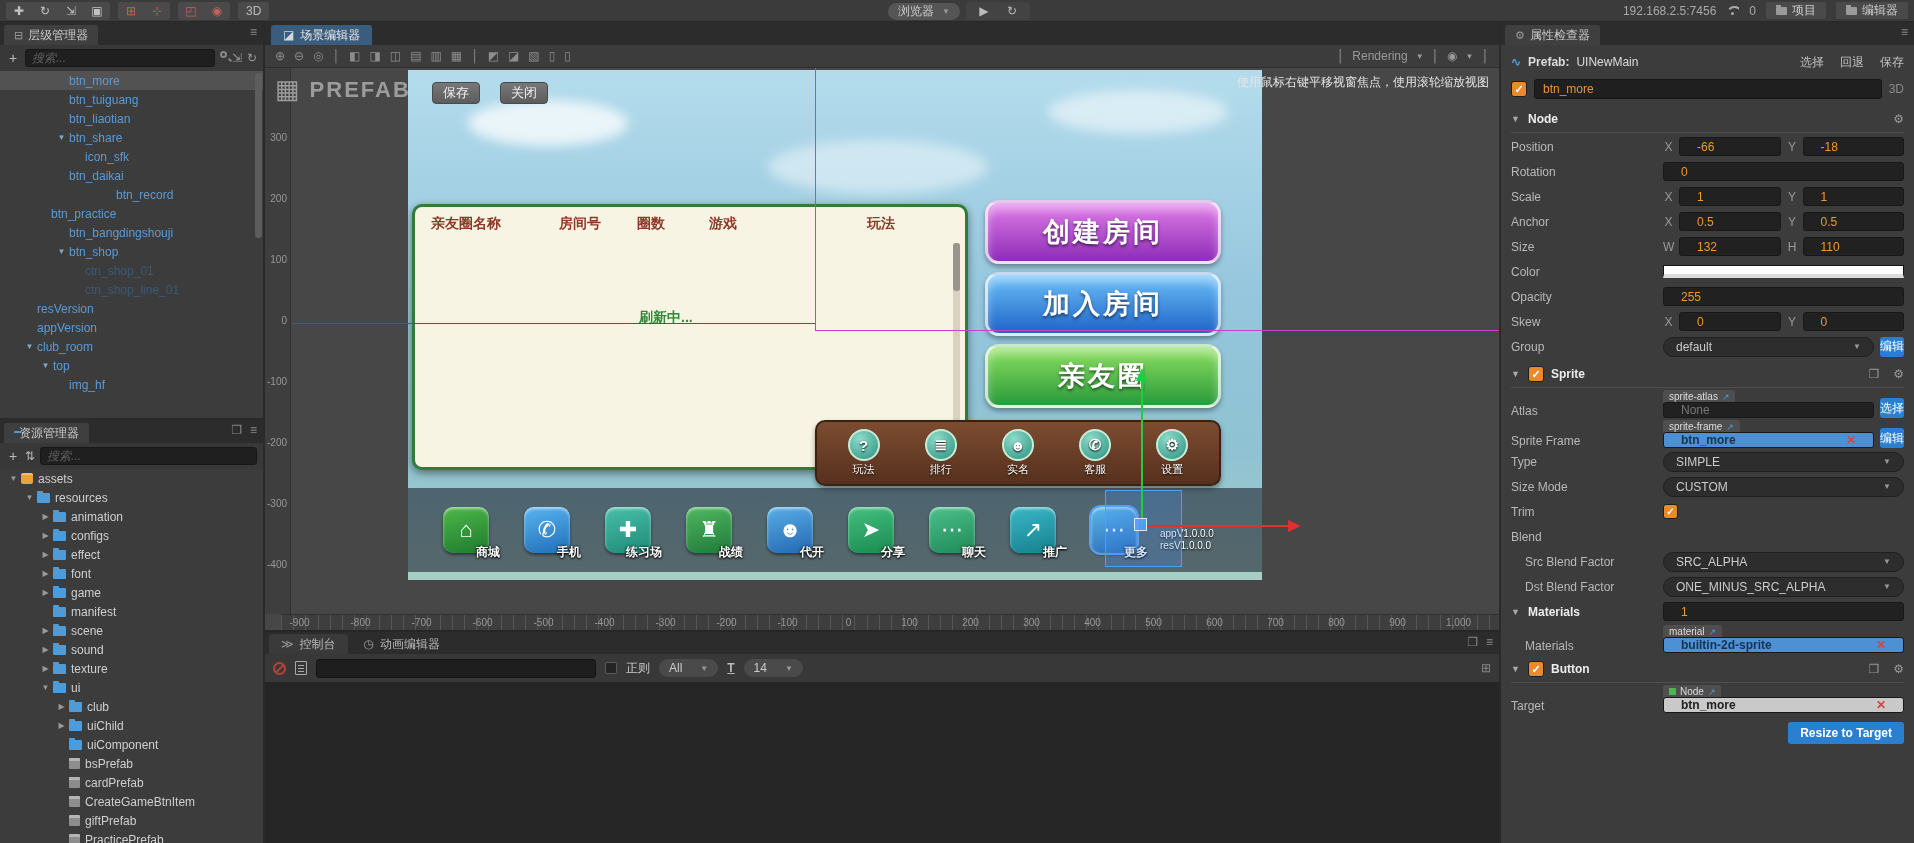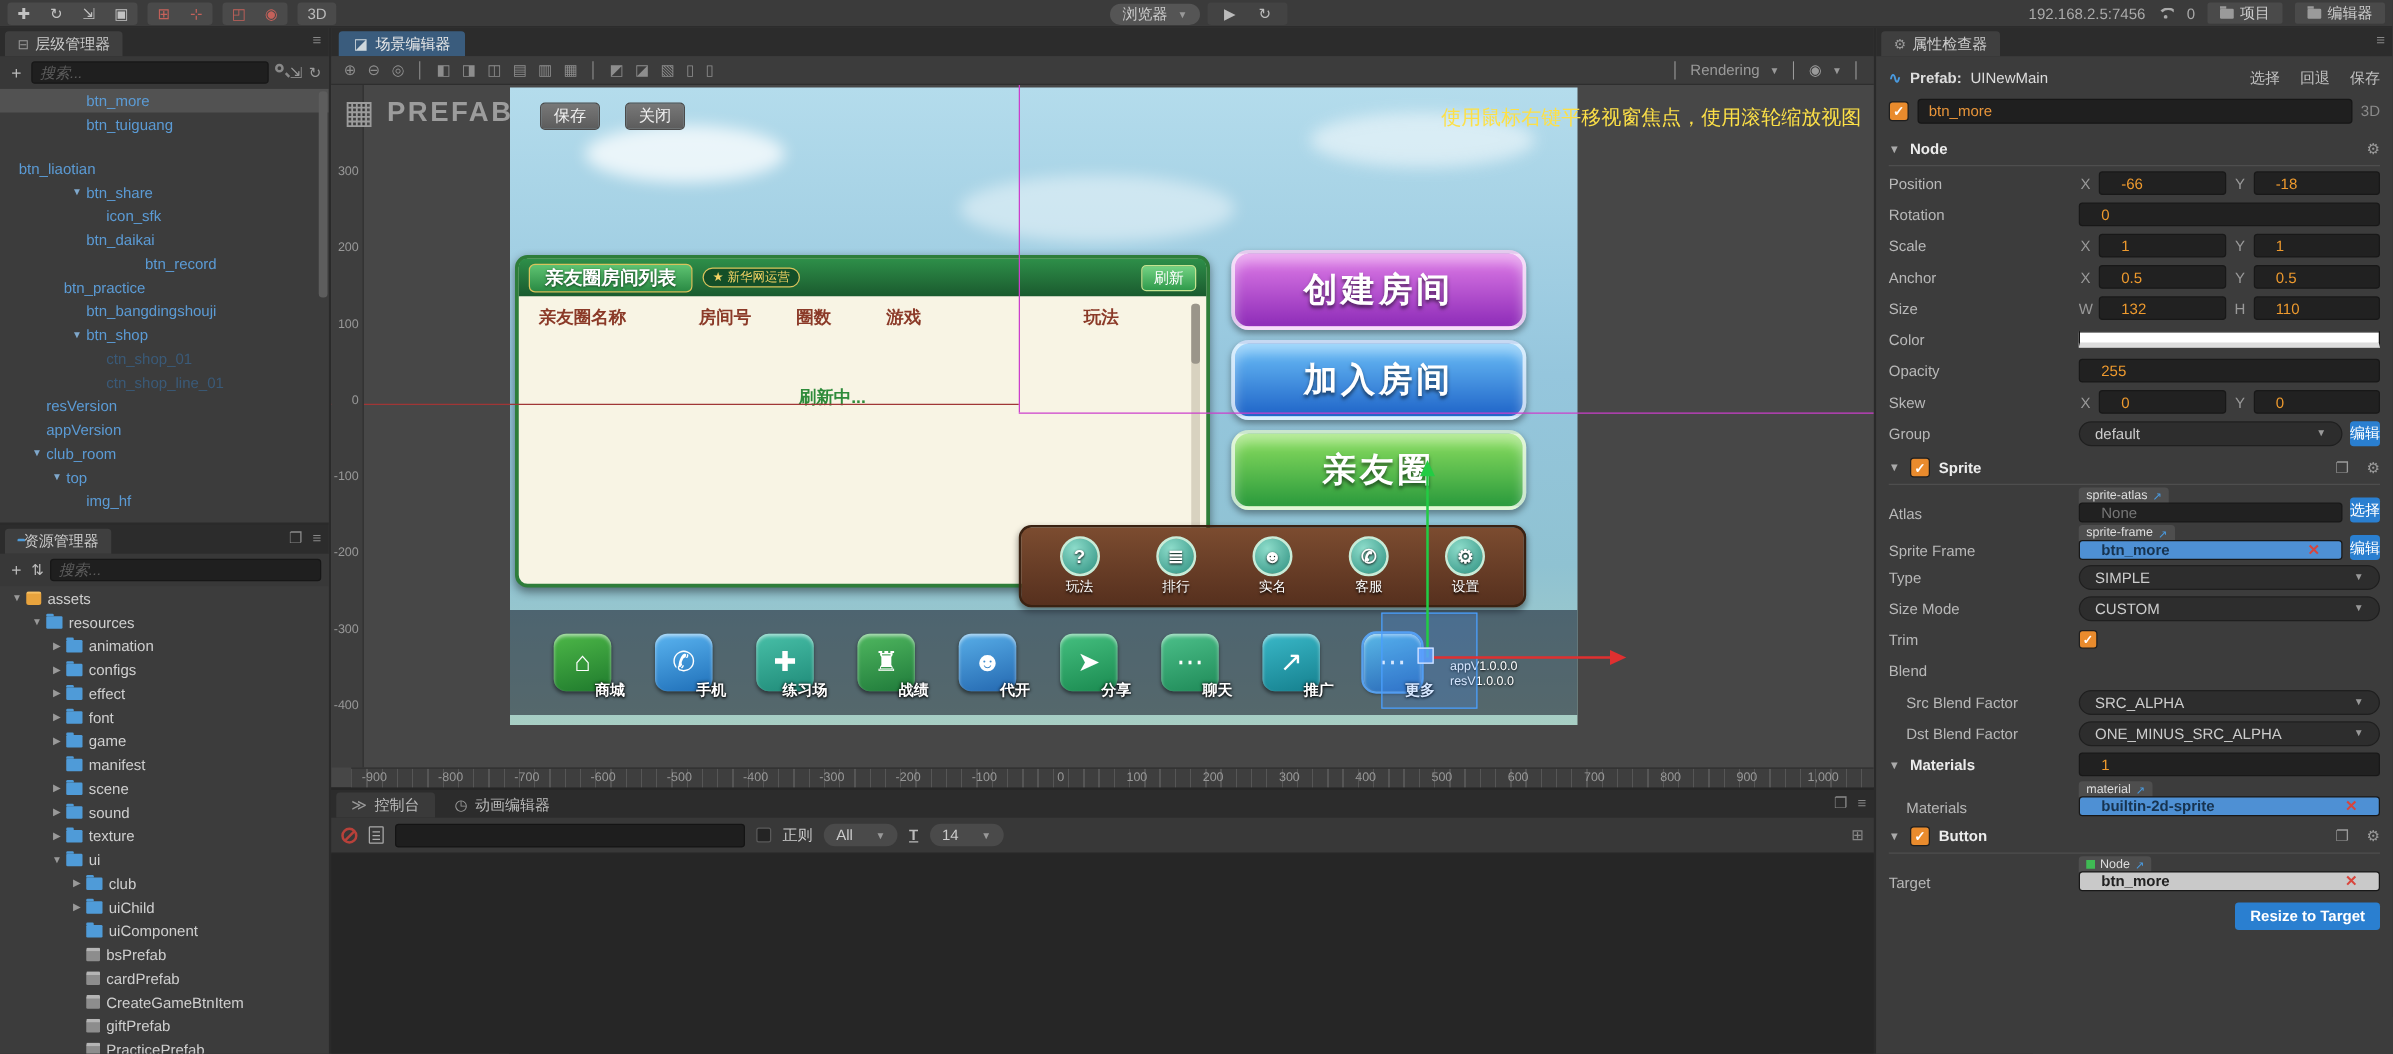--- a/index.html
+++ b/index.html
@@ -74,21 +74,21 @@
 .hruler{position:absolute;left:16px;right:0;bottom:0;height:16px;background:#3e3e3e;border-top:1px solid #303030;display:flex;color:#989898;font-size:10px;z-index:5;
   background-image:repeating-linear-gradient(90deg,#565656 0 1px,transparent 1px 12.2px)}
 .hrl{flex:0 0 61px;width:61px;text-align:center;line-height:15px}
 .hrl:first-child{margin-left:-12px}
 
 .game{position:absolute;left:143px;top:2px;width:854px;height:510px;overflow:hidden;background:linear-gradient(180deg,#b4dcec 0%,#95c6dd 45%,#8fc2d2 75%,#a8cfc4 100%)}
 .cloud{position:absolute;background:rgba(255,255,255,.75);border-radius:50%;filter:blur(6px)}
 .gedit-btn{position:absolute;top:12px;height:22px;background:linear-gradient(#787878,#5c5c5c);border:1px solid #4a4a4a;border-radius:4px;color:#f0f0f0;padding:0 10px;display:flex;align-items:center;font-size:13px;z-index:8}
 .prefab-mark{position:absolute;left:10px;top:6px;display:flex;align-items:center;gap:8px;color:#9c9c9c;font-weight:bold;font-size:22px;letter-spacing:2px;z-index:6}
 .prefab-mark .pm-icon{font-size:26px;font-weight:normal}
-.hint{position:absolute;right:10px;top:16px;color:#fde047;font-size:16px;z-index:7}
+.hint{position:absolute;right:10px;top:6px;color:#e5e5e5;font-size:12px;z-index:7}
 
 
 .lpanel{position:absolute;left:4px;top:134px;width:556px;height:266px;background:#f8f4e4;border:3px solid #2e7d3a;border-radius:10px;box-shadow:0 3px 8px rgba(0,0,0,.45)}
 .lheader{height:30px;background:linear-gradient(180deg,#2e8f49,#1a5a2e);border-radius:6px 6px 0 0;display:flex;align-items:center;padding:0 8px;gap:8px}
 .ltitle{background:linear-gradient(180deg,#5ec371,#2a8a44);border:1px solid #d9c35c;border-radius:5px;color:#fff;font-weight:bold;padding:1px 12px;font-size:15px;text-shadow:0 1px 2px #123d1d}
 .lbadge{background:#144f28;border:1px solid #d9c35c;color:#f2d264;border-radius:9px;font-size:10px;padding:0 7px;display:flex;align-items:center;gap:3px}
 .lrefresh{margin-left:auto;background:linear-gradient(#74d384,#2f9a4b);border:1px solid #c6e490;border-radius:4px;color:#fff;padding:1px 9px;font-size:12px}
 .lcols{display:flex;color:#8b3a28;font-weight:bold;font-size:14px;padding:8px 16px 0}
 .lcols span:nth-child(1){width:128px}
 .lcols span:nth-child(2){width:78px}
@@ -260,21 +260,21 @@
         <div class="tree">
           <div>
               <div class="trow sel" style="padding-left: 54px;">
               <span class="arrow"></span>
               <span class="tlabel">btn_more</span>
             </div>
               <div class="trow" style="padding-left: 54px;">
               <span class="arrow"></span>
               <span class="tlabel">btn_tuiguang</span>
             </div>
-              <div class="trow" style=" margin-top: 16px;">
+              <div class="trow" style="padding-left: 54px;">
               <span class="arrow"></span>
               <span class="tlabel">btn_liaotian</span>
             </div>
               <div class="trow" style="padding-left: 54px;">
               <span class="arrow">▼</span>
               <span class="tlabel">btn_share</span>
             </div>
               <div class="trow" style="padding-left: 70px;">
               <span class="arrow"></span>
               <span class="tlabel">icon_sfk</span>
@@ -502,28 +502,20 @@
         <div class="hint">使用鼠标右键平移视窗焦点，使用滚轮缩放视图</div>
 
         <div class="game">
           <div class="cloud" style="left:60px;top:30px;width:160px;height:46px"></div>
           <div class="cloud" style="left:360px;top:70px;width:220px;height:54px;opacity:.6"></div>
           <div class="cloud" style="left:640px;top:20px;width:180px;height:44px;opacity:.7"></div>
           <div class="gedit-btn" style="left:24px">保存</div>
           <div class="gedit-btn" style="left:92px">关闭</div>
 
           <div class="lpanel">
-            <div class="lheader">
-              <span class="ltitle">亲友圈房间列表</span>
-              <span class="lbadge">
-                <span>★</span>
-                <span>新华网运营</span>
-              </span>
-              <span class="lrefresh">刷新</span>
-            </div>
             <div class="lcols">
                 <span>亲友圈名称</span>
                 <span>房间号</span>
                 <span>圈数</span>
                 <span>游戏</span>
                 <span>玩法</span>
               </div>
             <div class="loading">刷新中...</div>
             <div class="lscroll"></div>
           </div>

